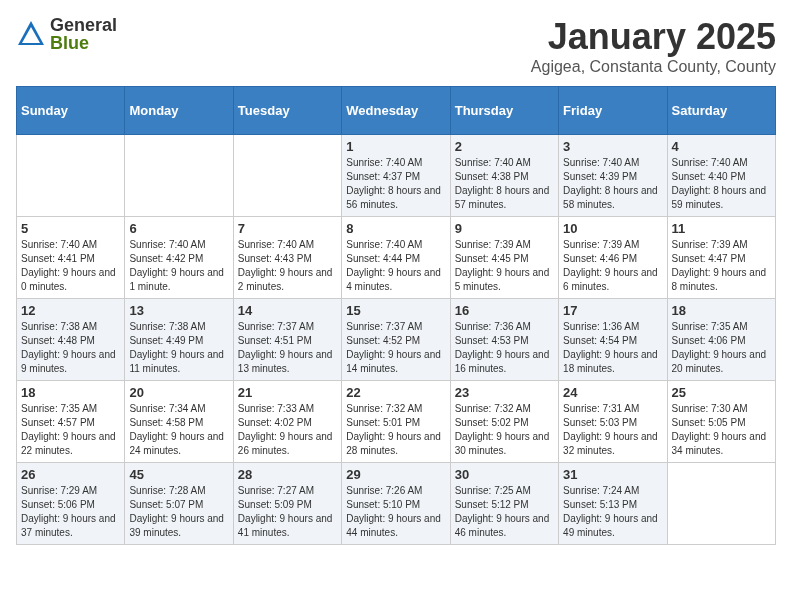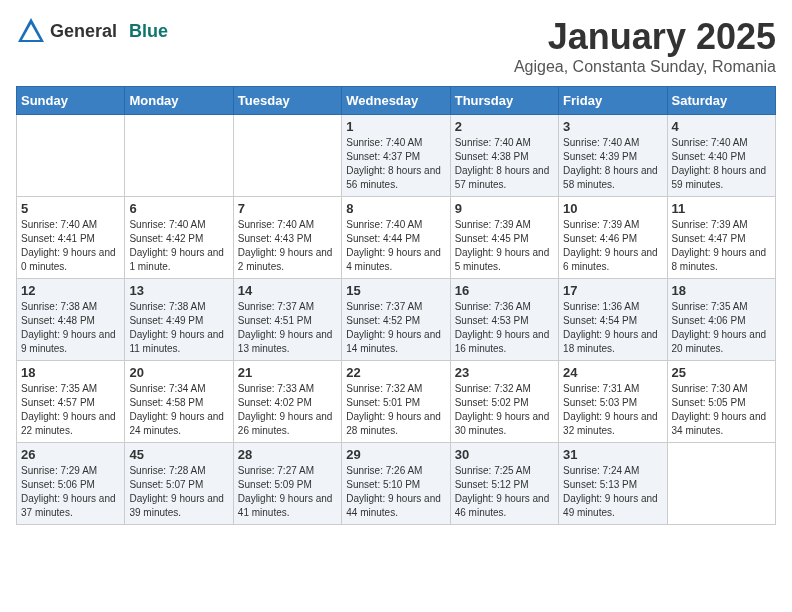--- a/index.html
+++ b/index.html
@@ -15,33 +15,32 @@
       justify-content: space-between;
       align-items: flex-start;
       margin-bottom: 10px;
     }
     .logo {
       display: flex;
       align-items: center;
     }
     .logo-text {
       display: flex;
-      flex-direction: row;
+      flex-direction: column;
       line-height: 1;
-      gap: 12px;
     }
     .logo-general {
       font-size: 18px;
       font-weight: bold;
       color: #333;
     }
     .logo-blue {
       font-size: 18px;
       font-weight: bold;
-      color: #0f766e;
+      color: #4d7c0f;
     }
     .logo-icon {
       width: 30px;
       height: 30px;
       margin-right: 4px;
     }
     .title-block {
       text-align: right;
       margin-left: 12px;
     }
@@ -57,21 +56,21 @@
     table {
       width: 100%;
       border-collapse: collapse;
       table-layout: fixed;
     }
     thead tr th {
       background-color: #3a7fc1;
       color: #fff;
       font-size: 13px;
       font-weight: bold;
-      padding: 6px 4px;
+      padding: 16px 4px;
       text-align: left;
       border: 1px solid #2a6aaa;
     }
     tbody tr td {
       vertical-align: top;
       border: 1px solid #ccc;
       padding: 4px 4px;
       font-size: 10.5px;
       color: #333;
       height: 80px;
@@ -108,21 +107,21 @@
       <polygon points="15,2 28,26 2,26" fill="#1a6fba"></polygon>
       <polygon points="15,8 24,24 6,24" fill="#fff"></polygon>
     </svg>
     <div class="logo-text">
       <span class="logo-general">General</span>
       <span class="logo-blue">Blue</span>
     </div>
   </div>
   <div class="title-block">
     <div class="month-title">January 2025</div>
-    <div class="location">Agigea, Constanta Sunday, Romania</div>
+    <div class="location">Agigea, Constanta County, County</div>
   </div>
 </div>
 
 <table>
   <thead>
     <tr>
     <th>Sunday</th>
         <th>Monday</th>
         <th>Tuesday</th>
         <th>Wednesday</th>

